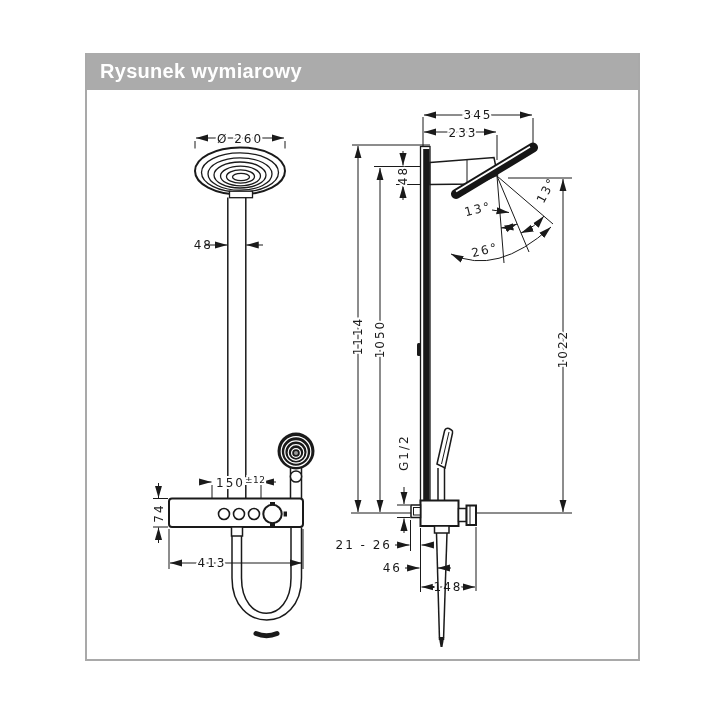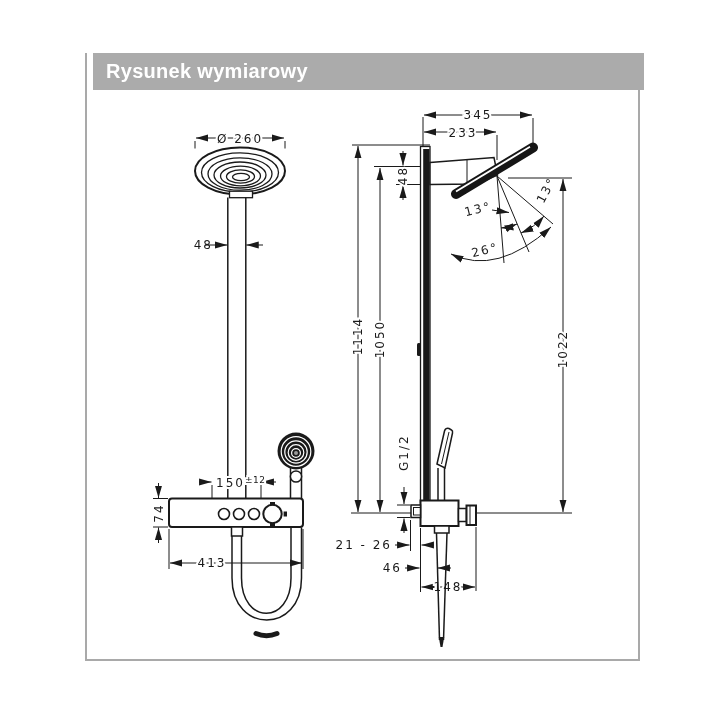--- a/index.html
+++ b/index.html
@@ -2,21 +2,21 @@
 <html><head>
 <meta charset="utf-8">
 <style>
   html,body{margin:0;padding:0;background:#fff;}
   #stage{position:relative;width:720px;height:720px;background:#fff;overflow:hidden;
          font-family:"Liberation Sans","DejaVu Sans",sans-serif;}
   #panel-border-left,#panel-border-right{position:absolute;top:53px;height:608px;width:2px;background:#a9a9a9;}
   #panel-border-left{left:85px;}
   #panel-border-right{left:638px;}
   #panel-border-bottom{position:absolute;top:659px;left:85px;width:555px;height:2px;background:#a9a9a9;}
-  #header-bar{position:absolute;left:93px;top:53px;width:551px;height:37px;background:#ababab;}
+  #header-bar{position:absolute;left:87px;top:53px;width:551px;height:37px;background:#ababab;}
   #header-bar .title{color:#ffffff;font-weight:bold;font-size:20px;line-height:37px;padding-left:13px;
                      letter-spacing:0.3px;}
   svg{position:absolute;left:0;top:0;}
   svg text{font-family:"DejaVu Sans",sans-serif;font-size:12px;fill:#1a1a1a;letter-spacing:2px;}
   .halo{stroke:#ffffff;stroke-width:4px;paint-order:stroke;}
   .ln{stroke:#1a1a1a;stroke-width:1.5;fill:none;}
   .thin{stroke:#1a1a1a;stroke-width:1;fill:none;}
   .wfill{fill:#ffffff;}
 </style>
 </head>

